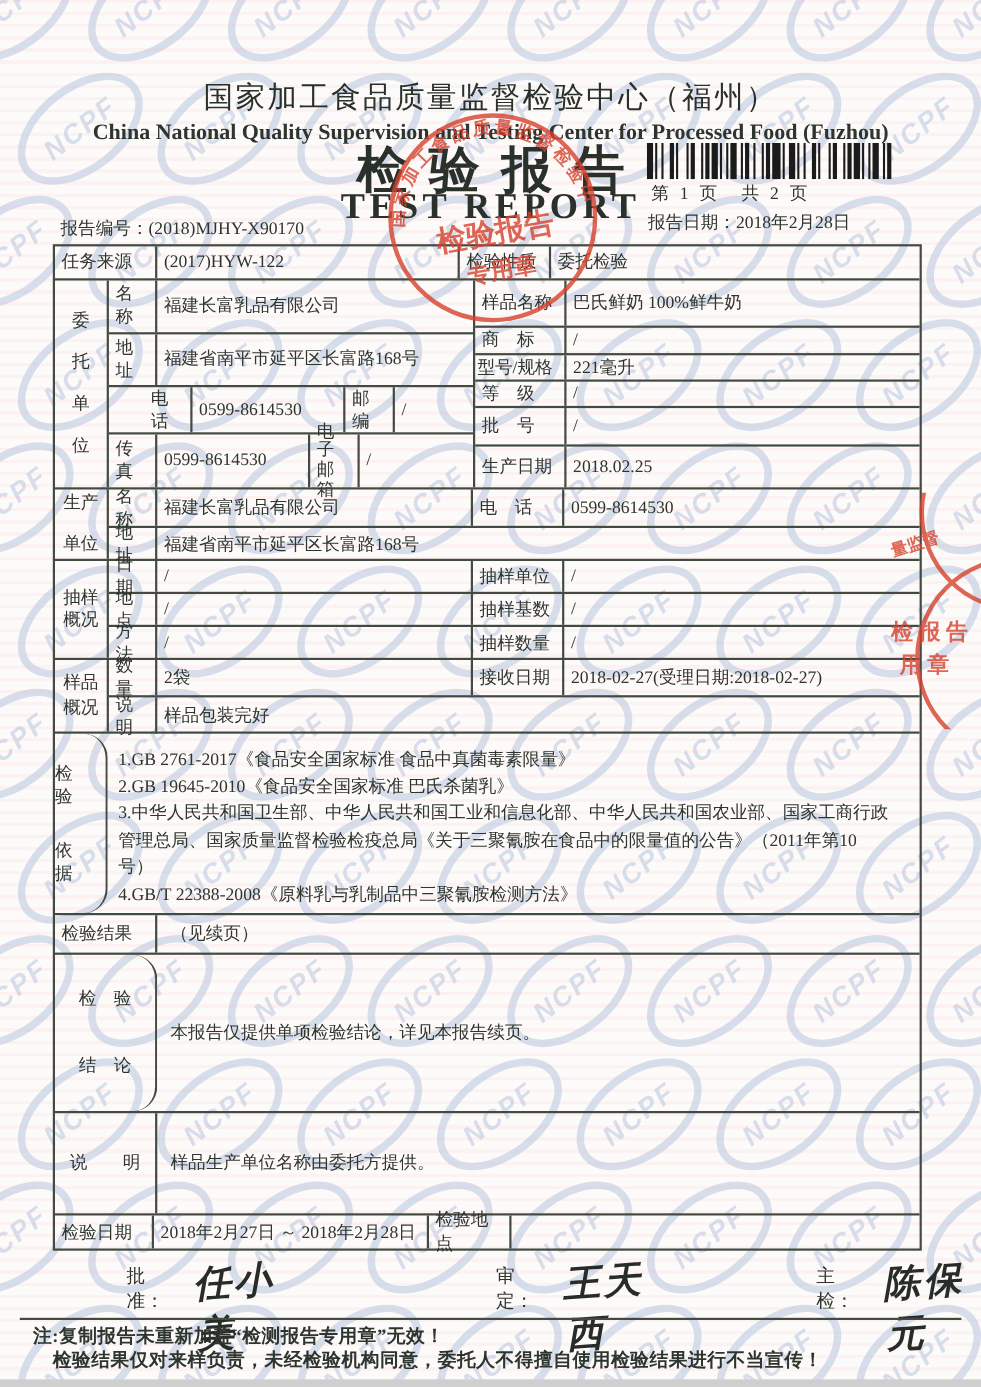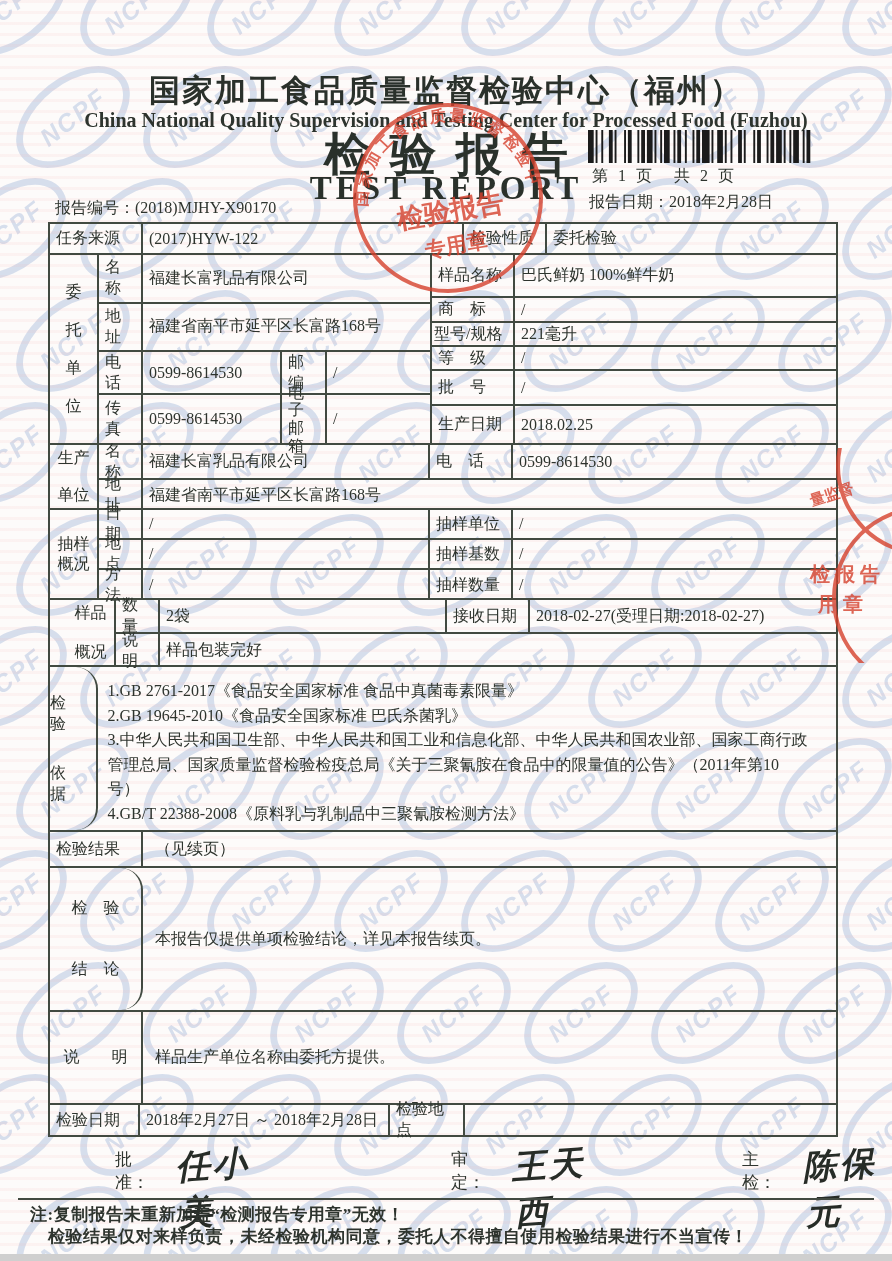--- a/index.html
+++ b/index.html
@@ -23,21 +23,21 @@
   }
   .wm-layer{position:absolute;inset:0;z-index:0;overflow:hidden;}
   .wm{
     position:absolute;width:116px;height:66px;border:7px solid var(--wm);
     border-radius:50%;display:flex;align-items:center;justify-content:center;
     transform:rotate(-38deg);
     color:var(--wm);font-family:"Liberation Sans","DejaVu Sans",sans-serif;
     font-weight:bold;font-style:italic;font-size:25px;letter-spacing:2px;
   }
   .hdr{position:absolute;left:0;width:100%;text-align:center;z-index:2;}
-  .org-cn{top:70px;font-size:31px;font-weight:bold;letter-spacing:2px;color:#2a312b;}
+  .org-cn{top:70px;font-size:27px;font-weight:normal;letter-spacing:2px;color:#2a312b;}
   .org-en{top:109px;font-size:20px;font-weight:bold;font-family:"Liberation Serif","DejaVu Serif",serif;}
   .title-cn{top:126px;font-size:46px;font-weight:bold;letter-spacing:20px;text-indent:20px;color:#2a312b;}
   .title-en{top:172px;font-size:33px;font-weight:bold;letter-spacing:4px;color:#2a312b;}
   .abs{position:absolute;z-index:2;}
   .small-line{font-size:16px;z-index:2;}
   .pageinfo{letter-spacing:3px;}
   
   .rpt-table{
     position:absolute;left:48px;top:222px;width:790px;z-index:2;
     border:2.5px solid var(--line);box-sizing:border-box;
@@ -215,42 +215,42 @@
       <rect x="218.50000000000014" y="0" width="3.8" height="33" fill="#1b1b1b"></rect>
     </svg>
   <div class="abs small-line pageinfo" style="left:592px;top:166px;">第 1 页　共 2 页</div>
   <div class="abs small-line" style="left:589px;top:192px;">报告日期：2018年2月28日</div>
   <div class="abs small-line" style="left:55px;top:198px;">报告编号：(2018)MJHY-X90170</div>
 
   <div class="rpt-table">
 
     <div class="trow bb" style="height:31px;">
       <div class="cell br" style="width:93px;">任务来源</div>
-      <div class="cell br" style="width:321px;">(2017)HYW-122</div>
+      <div class="cell br" style="width:275px;">(2017)HYW-122</div>
       <div class="cell br" style="width:83px;">检验性质</div>
       <div class="cell grow">委托检验</div>
     </div>
 
     <div class="trow bb" style="height:190px;">
       <div class="vgroup br" style="width:49px;">
         <span>委</span>
         <span>托</span>
         <span>单</span>
         <span>位</span>
       </div>
       <div class="stack br" style="width:333px;">
         <div class="trow bb" style="height:50px;">
           <div class="cell br" style="width:44px;">名称</div>
           <div class="cell grow">福建长富乳品有限公司</div>
         </div>
         <div class="trow bb" style="height:49px;">
           <div class="cell br" style="width:44px;">地址</div>
           <div class="cell grow">福建省南平市延平区长富路168号</div>
         </div>
-        <div class="trow bb" style="height:43px;">
+        <div class="trow bb" style="height:43px;padding-left:32px;">
           <div class="cell br" style="width:44px;">电话</div>
           <div class="cell br" style="width:139px;">0599-8614530</div>
           <div class="cell br" style="width:45px;">邮编</div>
           <div class="cell grow">/</div>
         </div>
         <div class="trow" style="height:48px;">
           <div class="cell br" style="width:44px;">传真</div>
           <div class="cell br" style="width:139px;">0599-8614530</div>
           <div class="cell br" style="width:45px;line-height:1.1;">电子邮箱</div>
           <div class="cell grow">/</div>
@@ -324,21 +324,21 @@
         <div class="trow" style="height:30px;">
           <div class="cell br" style="width:44px;">方法</div>
           <div class="cell br" style="width:287px;">/</div>
           <div class="cell br" style="width:83px;">抽样数量</div>
           <div class="cell grow">/</div>
         </div>
       </div>
     </div>
 
     <div class="trow bb" style="height:67px;">
-      <div class="vgroup br tight" style="width:49px;padding:4px 0;justify-content:space-between;gap:4px;margin-left:17px;">
+      <div class="vgroup br tight" style="width:49px;padding:4px 0;justify-content:center;gap:4px;">
         <span>样品</span>
         <span>概况</span>
       </div>
       <div class="stack grow">
         <div class="trow bb" style="height:34px;">
           <div class="cell br" style="width:44px;">数量</div>
           <div class="cell br" style="width:287px;">2袋</div>
           <div class="cell br" style="width:83px;">接收日期</div>
           <div class="cell grow">2018-02-27(受理日期:2018-02-27)</div>
         </div>

